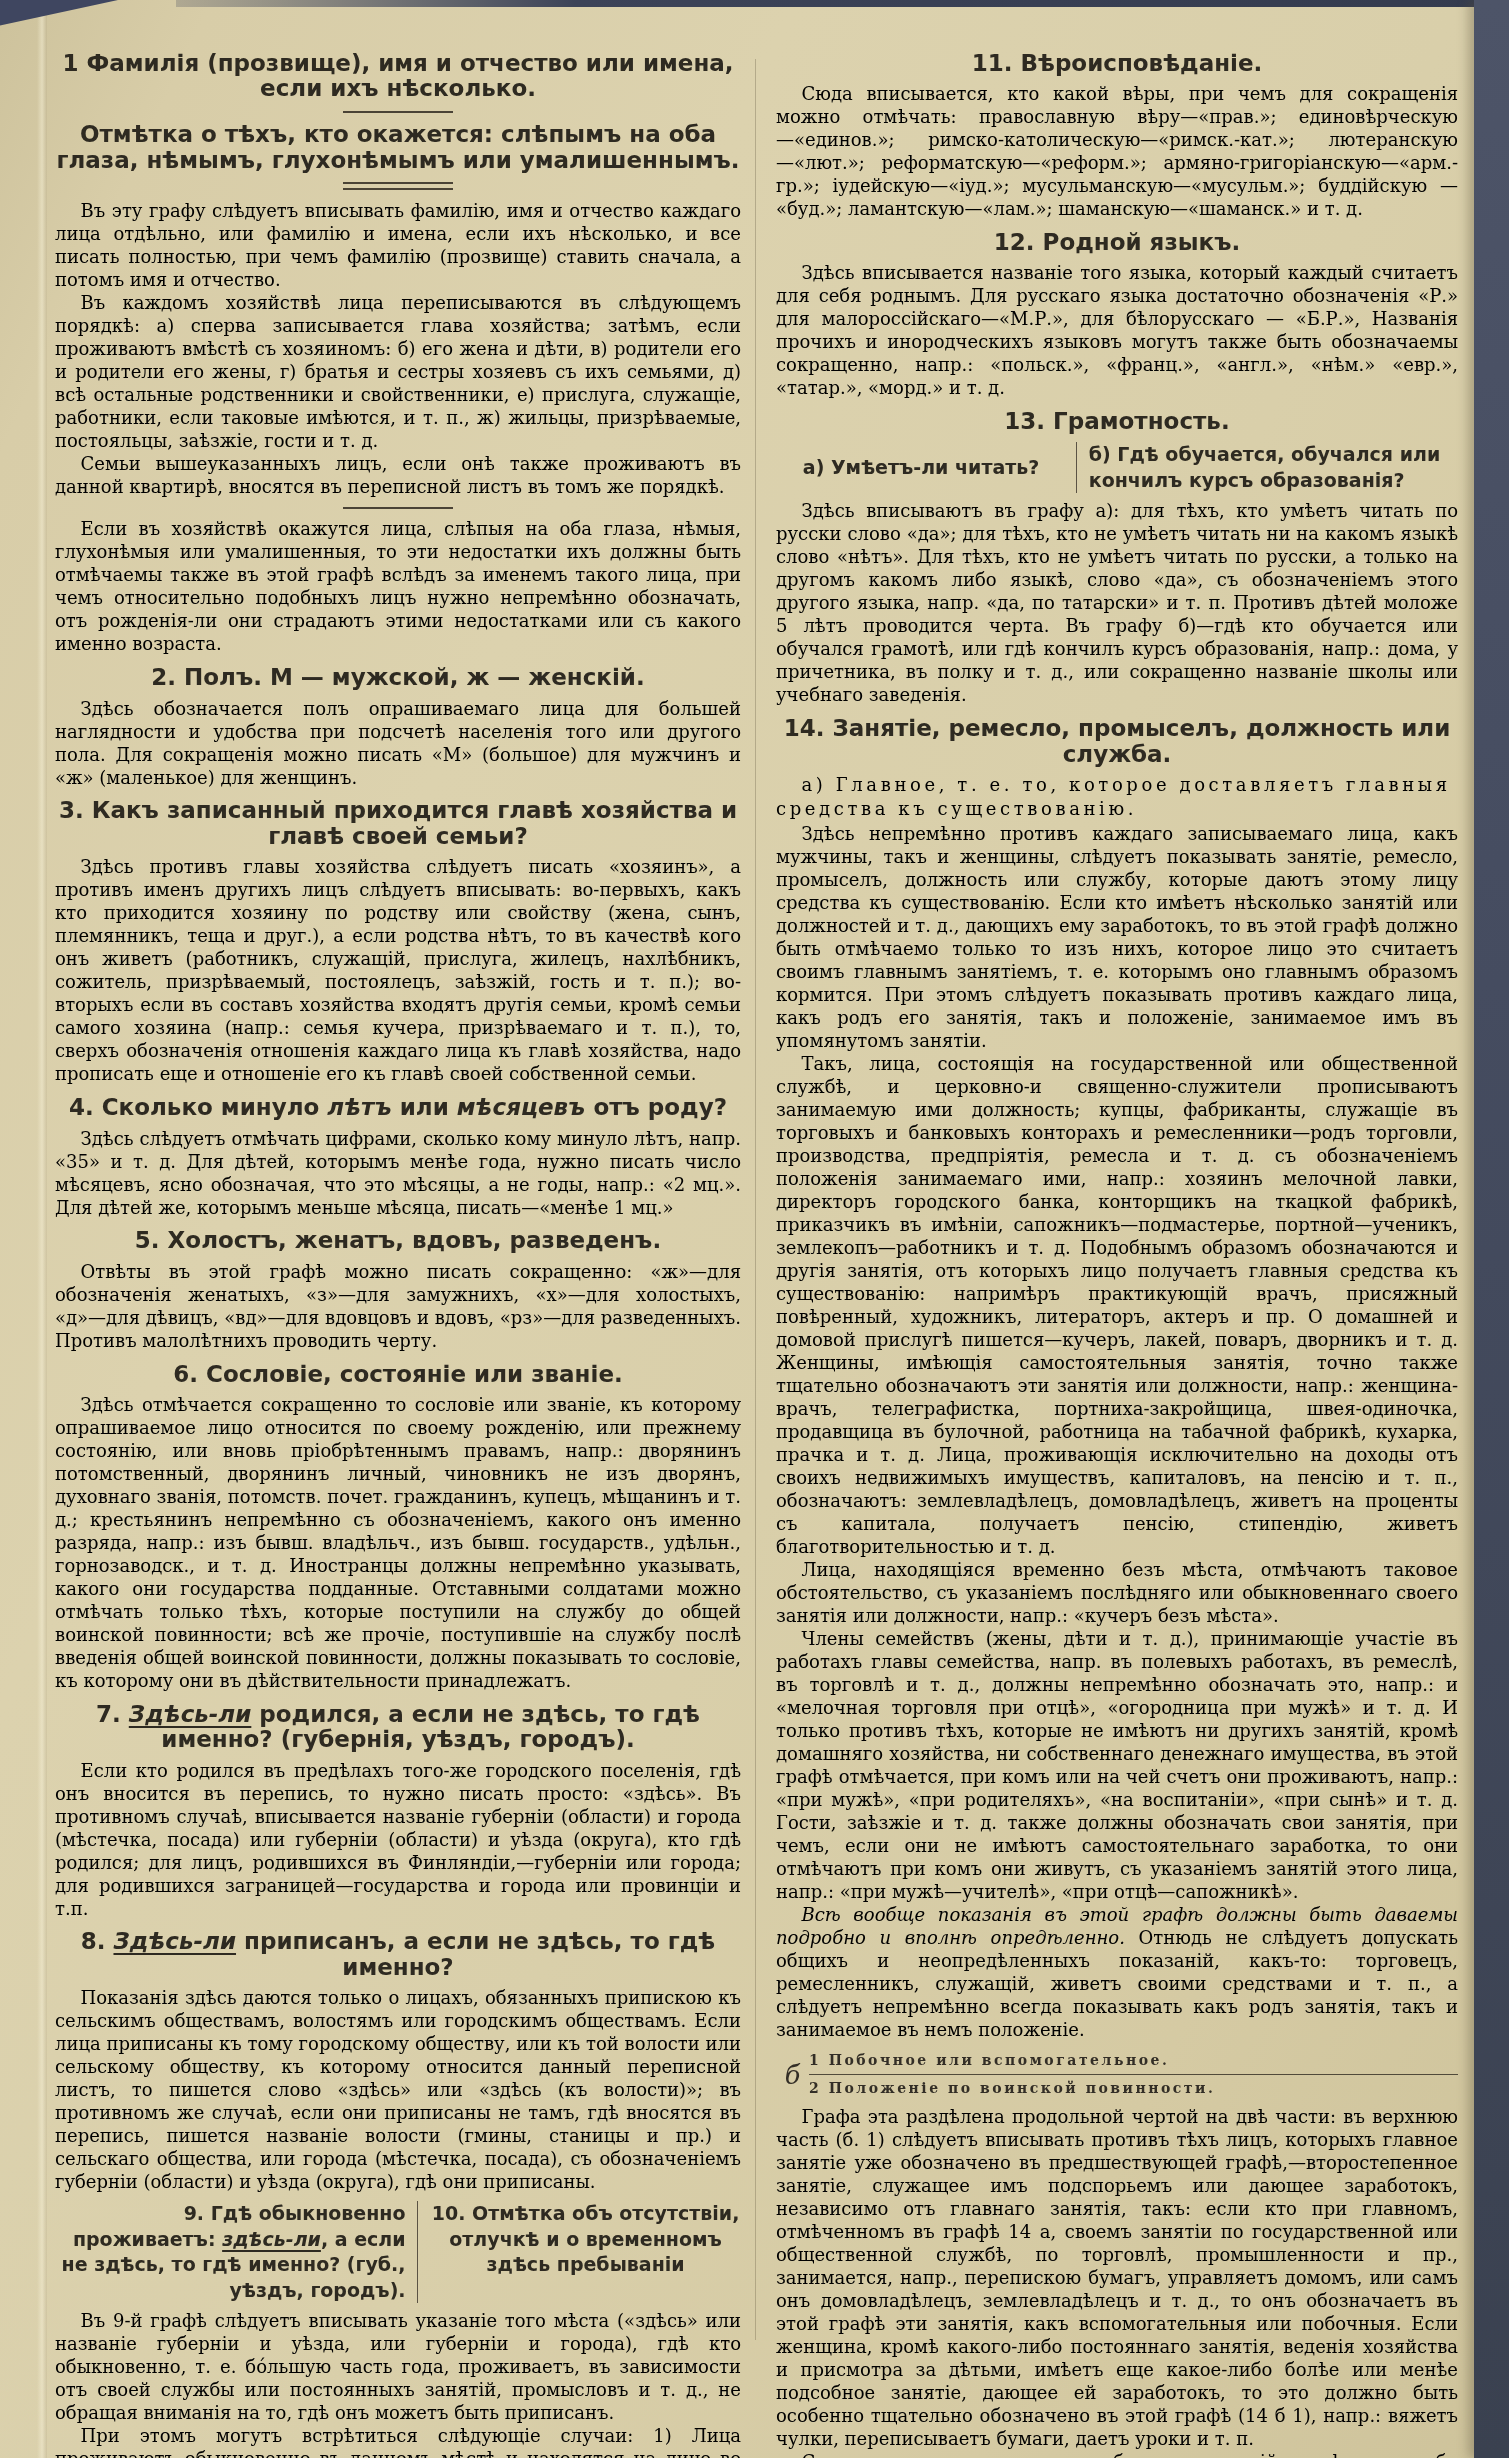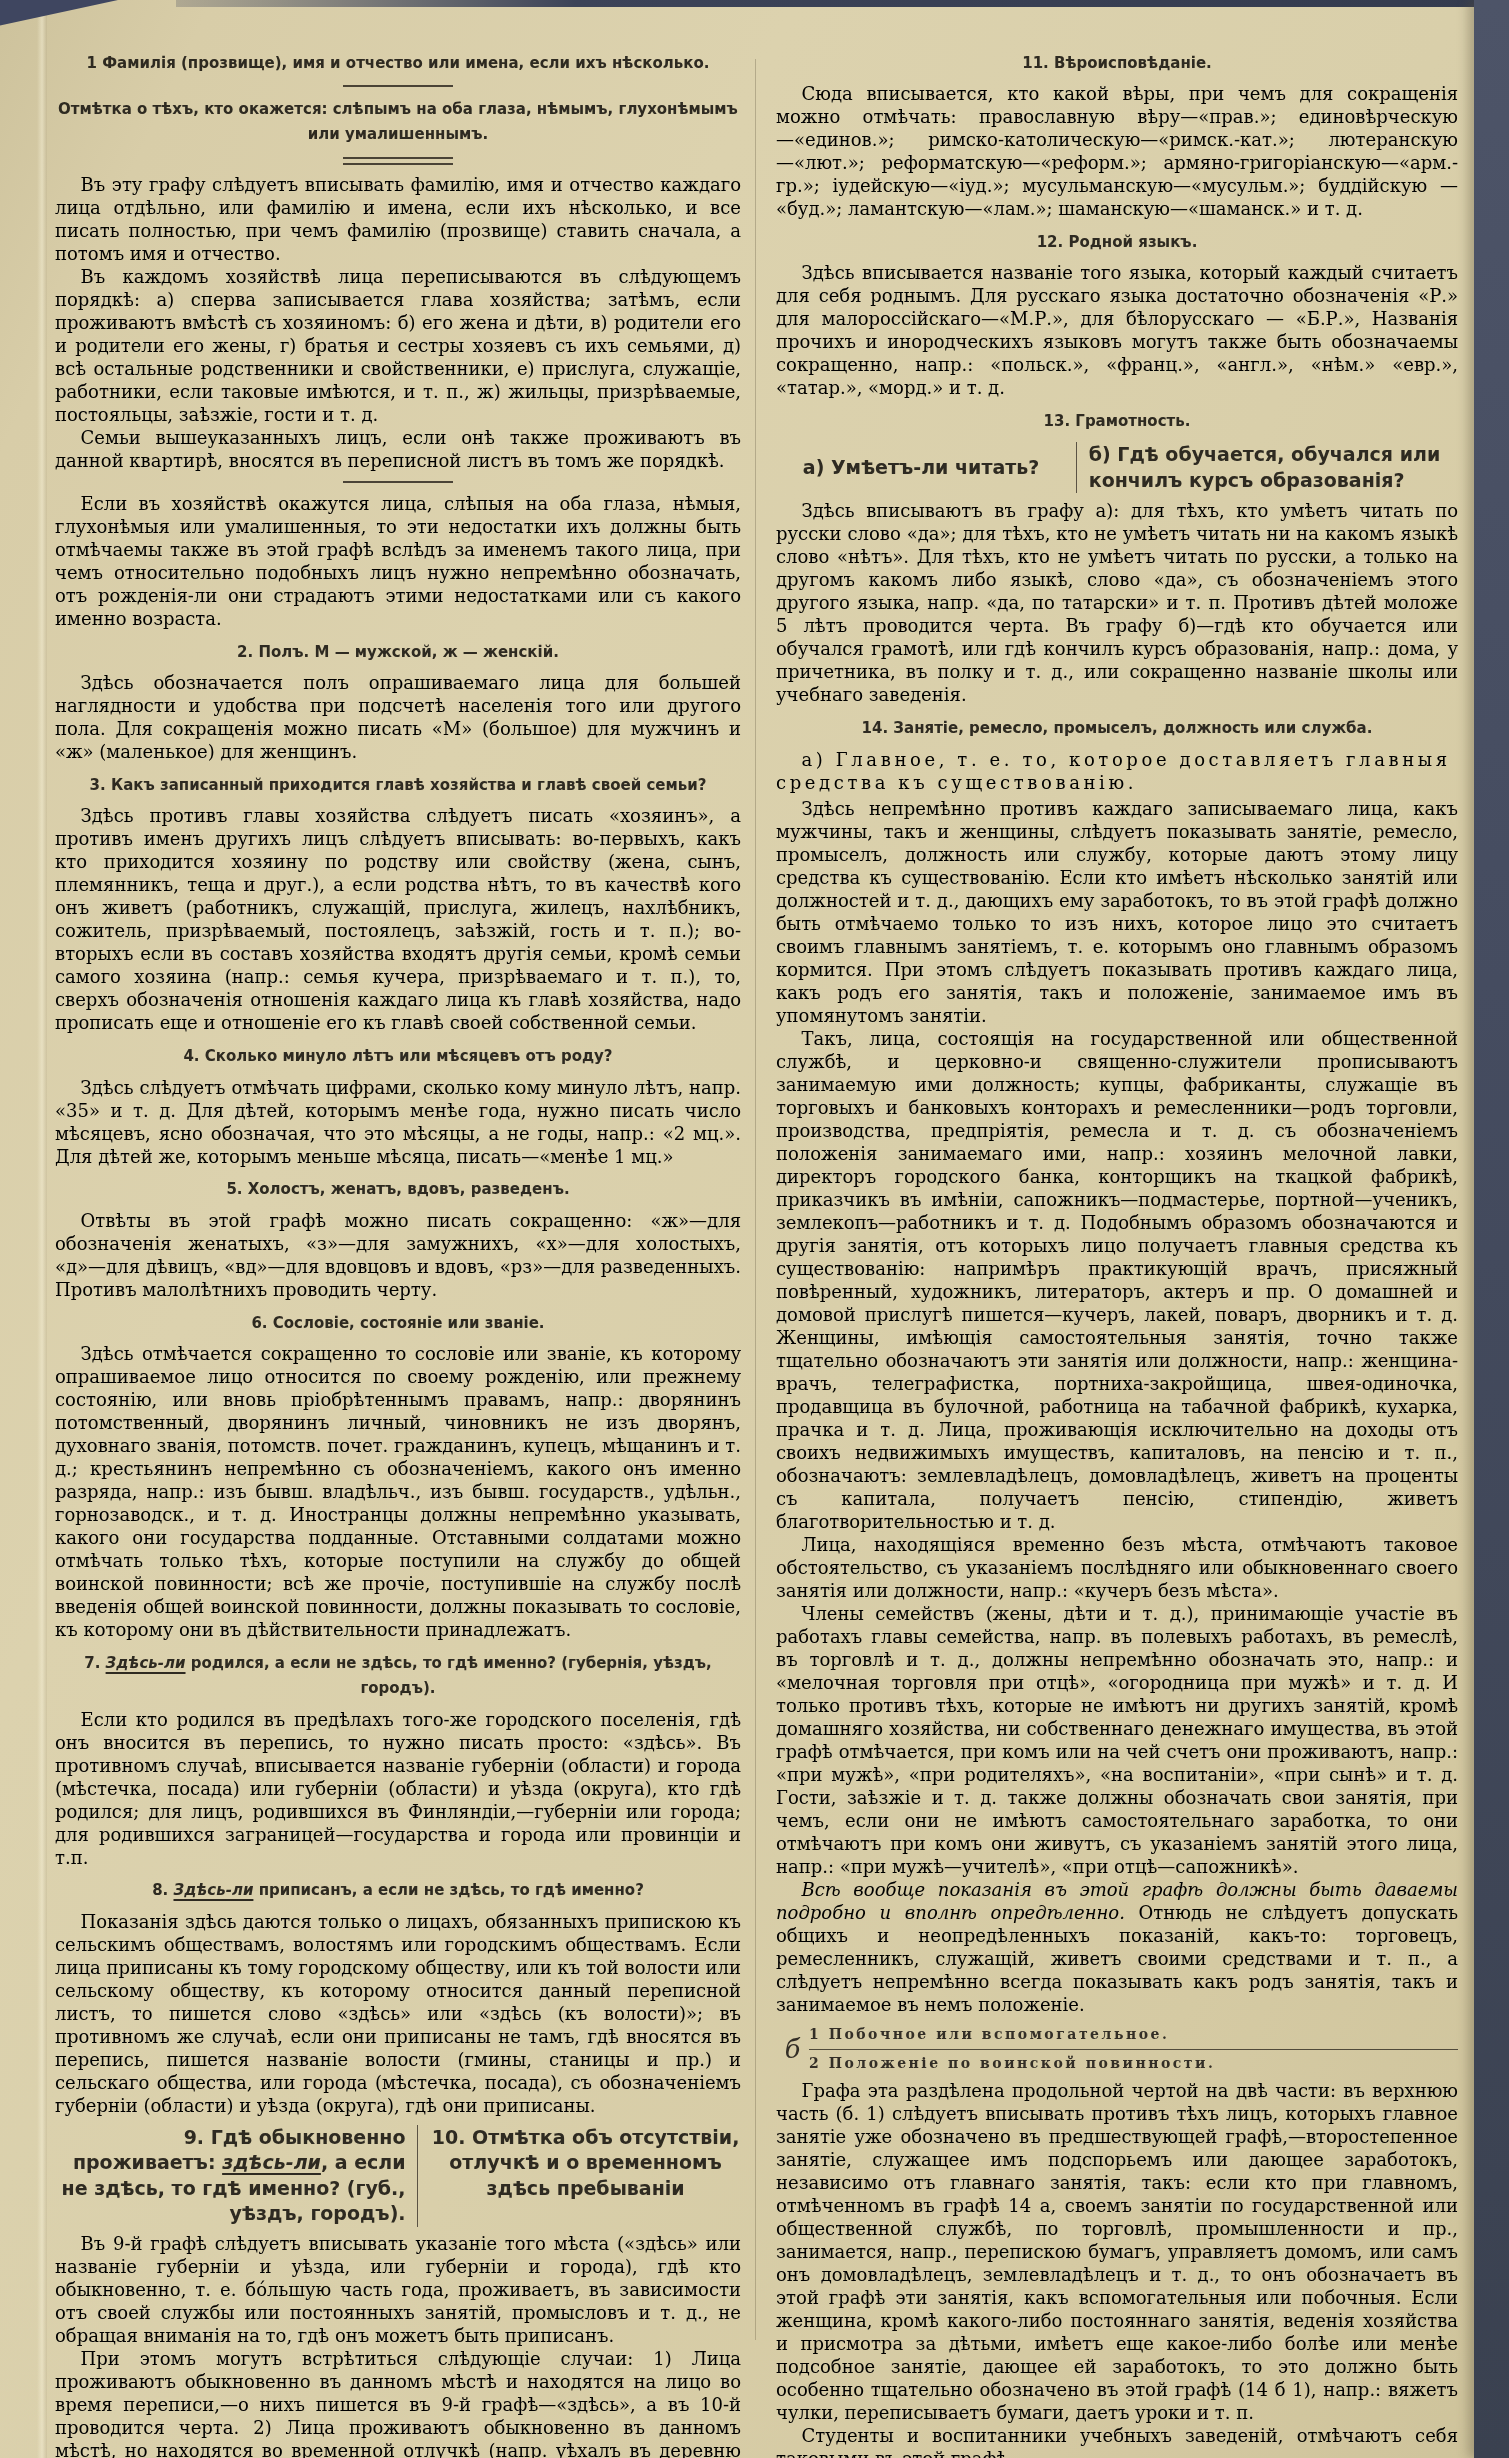--- a/index.html
+++ b/index.html
@@ -15,24 +15,24 @@
   .right-edge{position:absolute;top:0;right:0;width:35px;height:2458px;background:linear-gradient(180deg,#4d5468 0%,#454c60 40%,#3a4150 100%);box-shadow:-5.9px 0 9.8px rgba(90,80,60,.35);}
   .crease-v{position:absolute;top:0;left:37px;width:9.8px;height:100%;background:linear-gradient(90deg,rgba(255,255,240,0) 0%,rgba(245,240,215,.5) 50%,rgba(120,105,75,.12) 100%);}
   .col-divider{position:absolute;left:755px;top:59px;bottom:118px;width:1px;background:rgba(80,68,48,.28);}
   .cols{position:absolute;left:55px;top:41px;display:flex;gap:35px;}
   .col{width:686px;}
   .col.right-col{width:682px;}
 
   h2,p{margin:0;}
   .sec-h{
     font-family:"DejaVu Sans","Liberation Sans",sans-serif;
-    font-weight:bold;font-size:15px;line-height:25.5px;text-align:center;
+    font-weight:bold;font-size:23px;line-height:25.5px;text-align:center;
     color:#2e2a21;margin:9.8px 0 5.9px;
   }
-  .sec-h .itw{text-align:right;}
+  .sec-h .itw{font-style:italic;text-align:right;}
   .itu{font-style:italic;text-decoration:underline;text-underline-offset:3.9px;text-decoration-thickness:2px;}
   .body{
     font-size:18px;line-height:23px;text-align:justify;text-indent:25.5px;
     color:#000000;
   }
   .body.ital-lead .lead{font-style:italic;}
   .rule{width:110px;border-top:2.9px solid rgba(48,42,33,.85);margin:8.8px auto 8.8px;}
   .rule.dbl{border-bottom:2px solid rgba(48,42,33,.85);height:3.9px;border-top-width:2px;}
 
   

